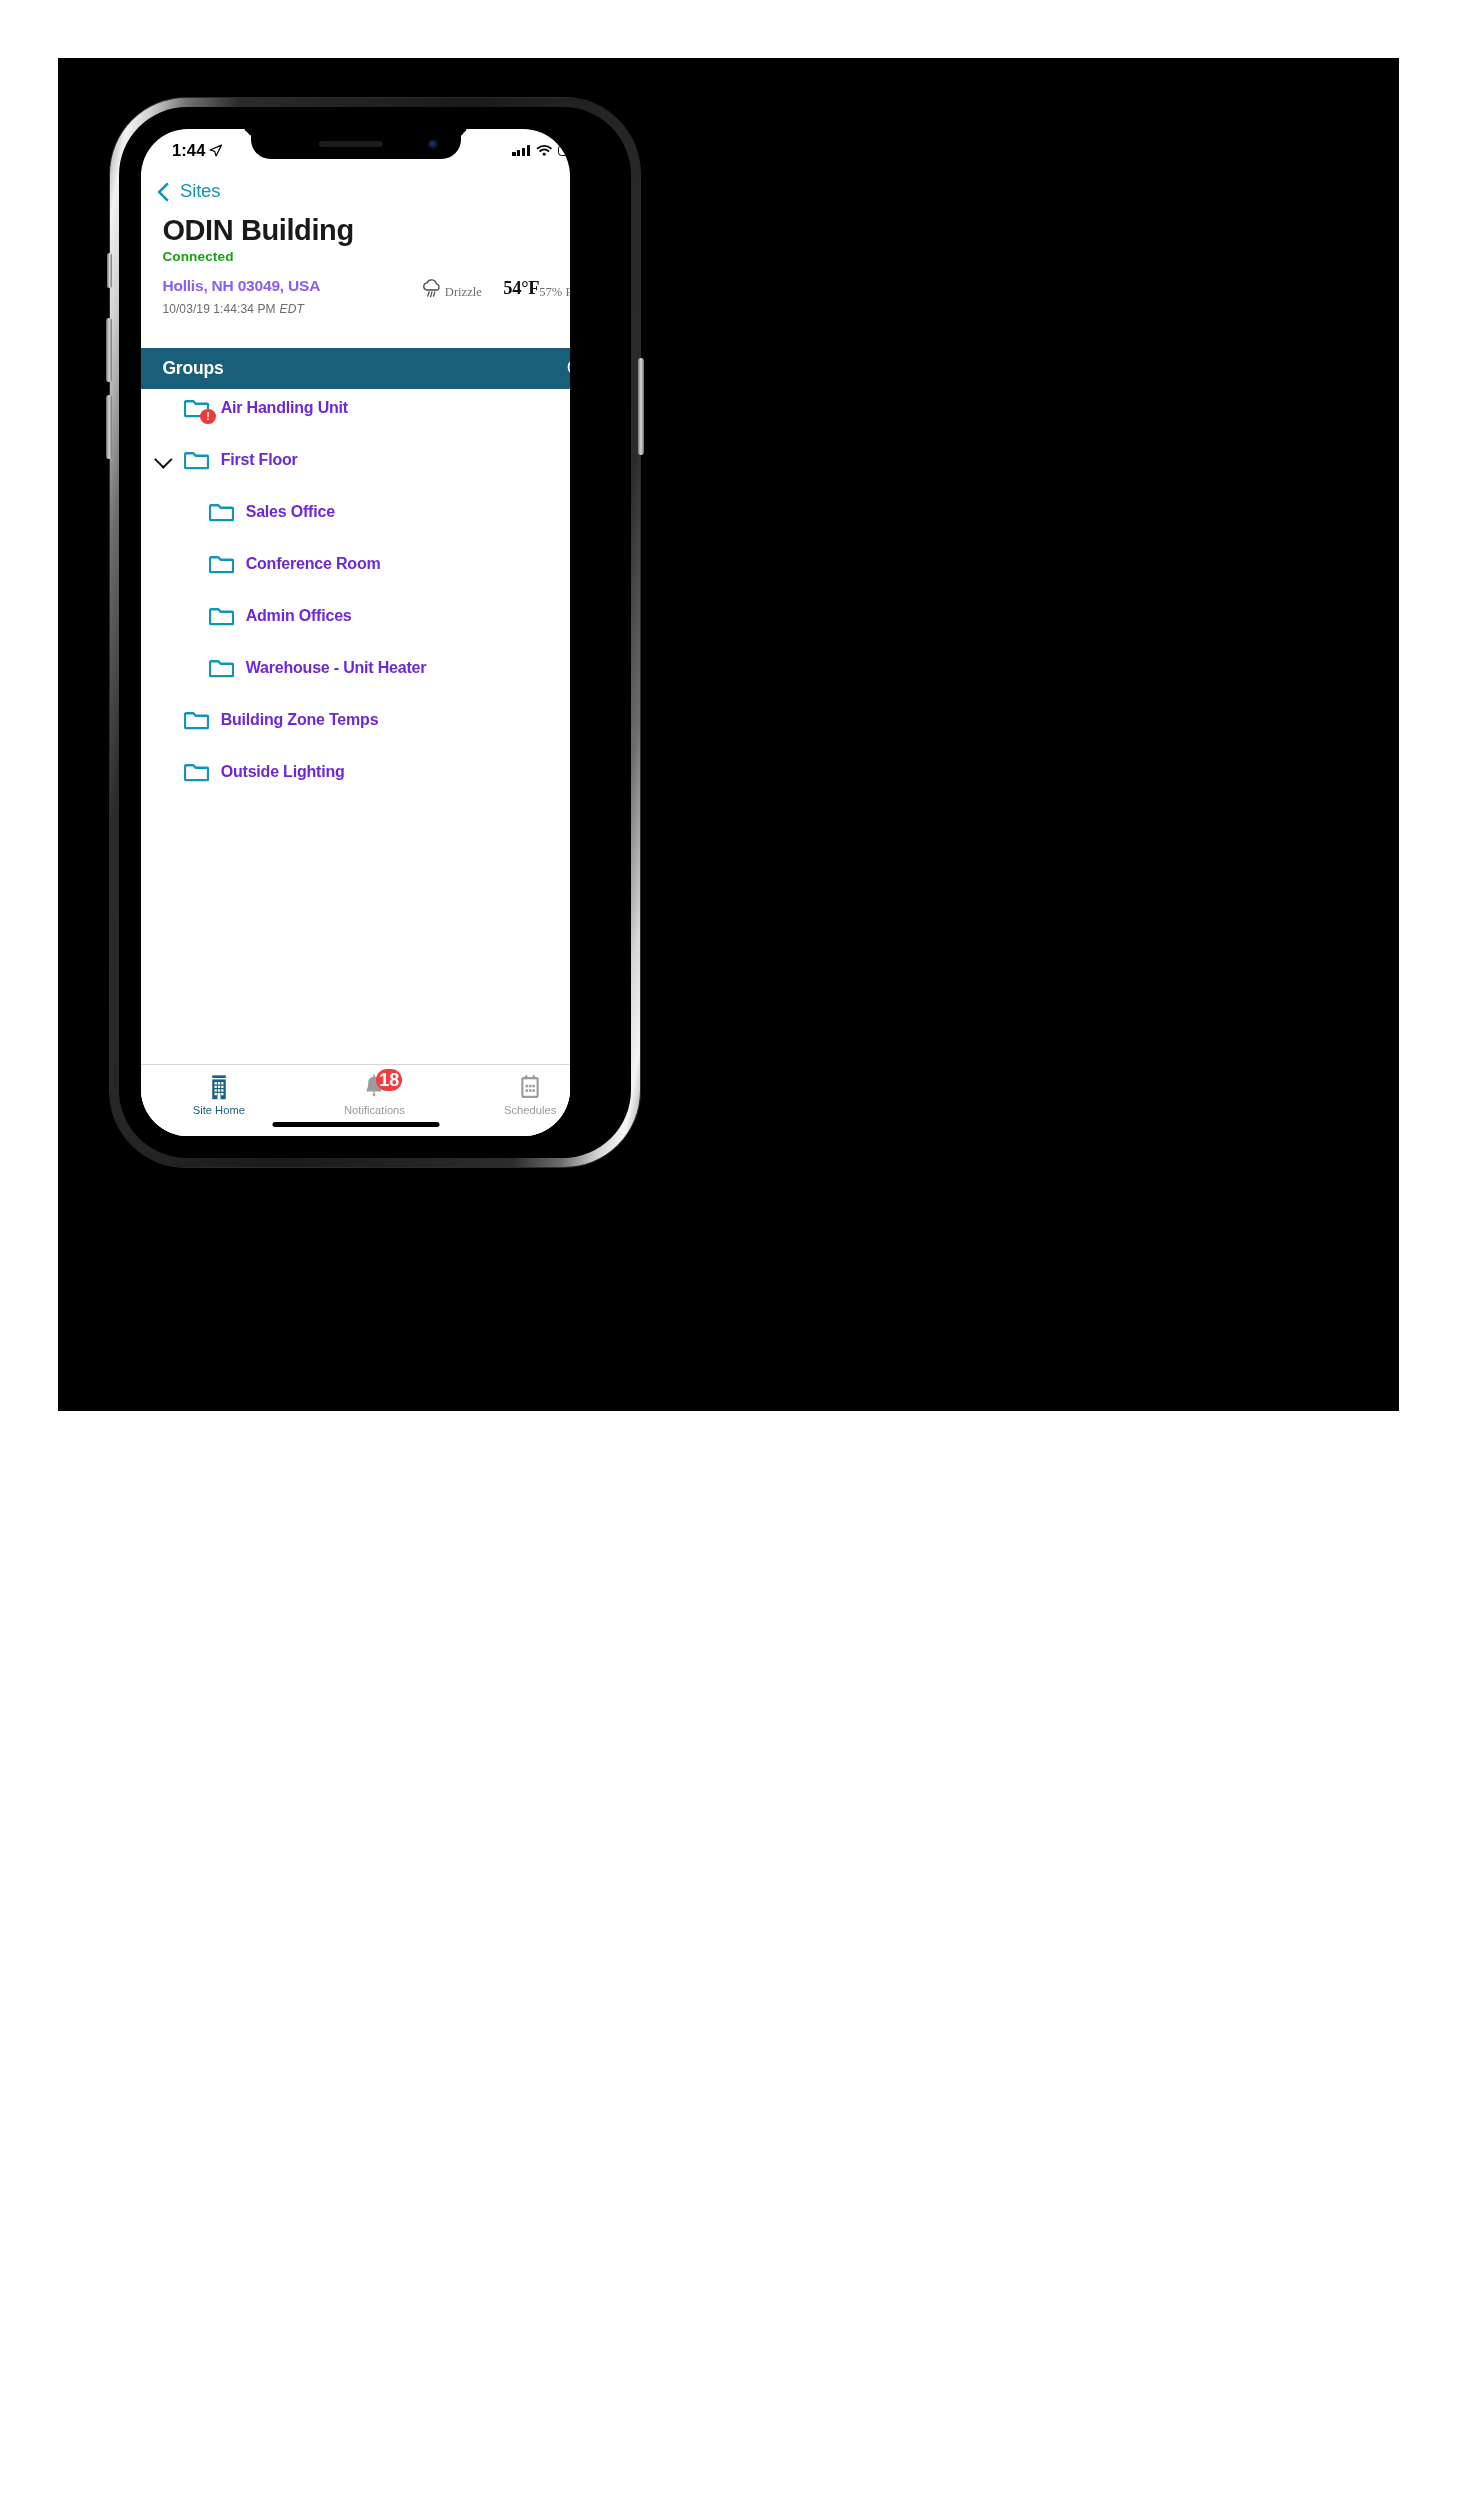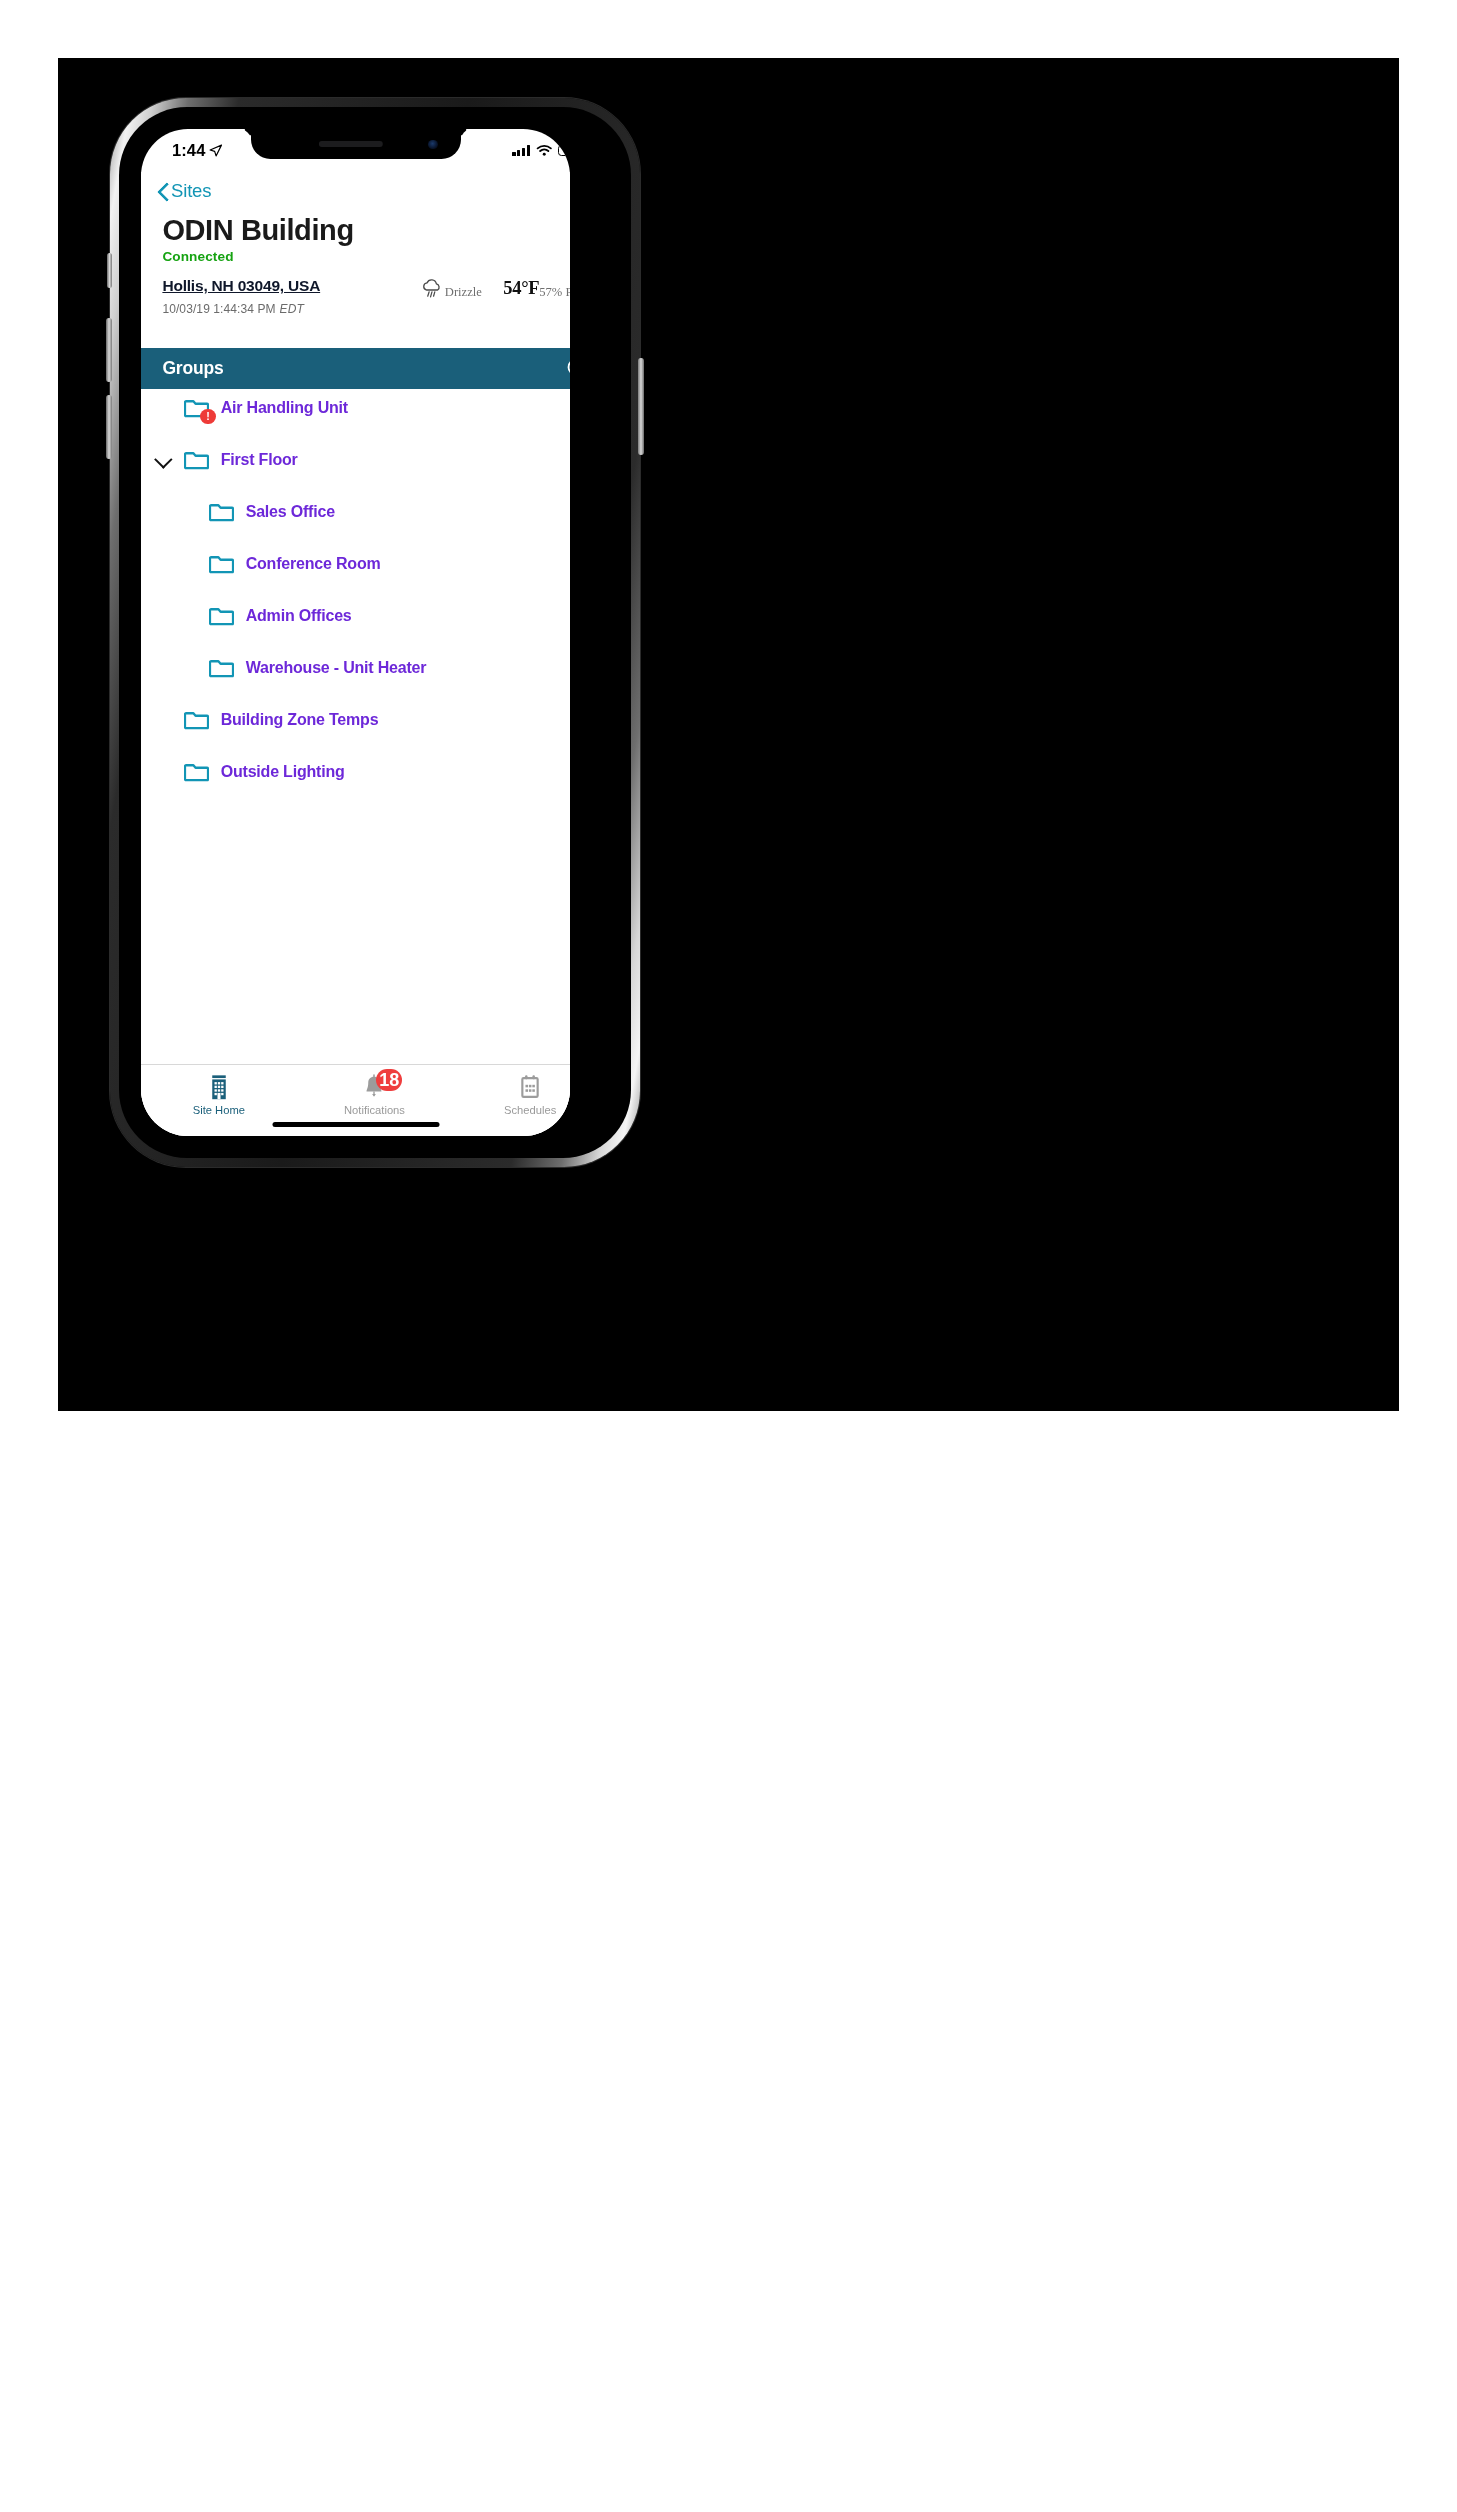--- a/index.html
+++ b/index.html
@@ -215,21 +215,21 @@
     width: 467px;
     height: 964px;
     background: #fff;
     display: flex;
     flex-direction: column;
   }
 
   .nav-back {
     display: flex;
     align-items: center;
-    gap: 0;
+    gap: 9px;
     padding: 5.8px 0 0 17.5px;
     height: 33px;
     box-sizing: border-box;
     color: #1295b5;
   }
   .chev-left {
     width: 12.6px; height: 21.4px;
     display: inline-block;
     position: relative;
   }
@@ -268,23 +268,22 @@
   .meta-row {
     display: flex;
     align-items: flex-start;
     padding: 13.6px 25px 0 21.4px;
     justify-content: space-between;
   }
   .meta-left { display: flex; flex-direction: column; }
   .meta-addr {
     font-size: 15.5px;
     font-weight: bold;
-    color: #0f172a;
+    color: #8b5cf6;
     letter-spacing: -0.2px;
-    text-decoration: underline;
   }
   .meta-time {
     font-size: 12px;
     color: #6b6b6b;
     padding-top: 6.8px;
     letter-spacing: 0.1px;
   }
   .meta-time em { font-style: italic; padding-left: 3.9px; }
 
   .weather {

